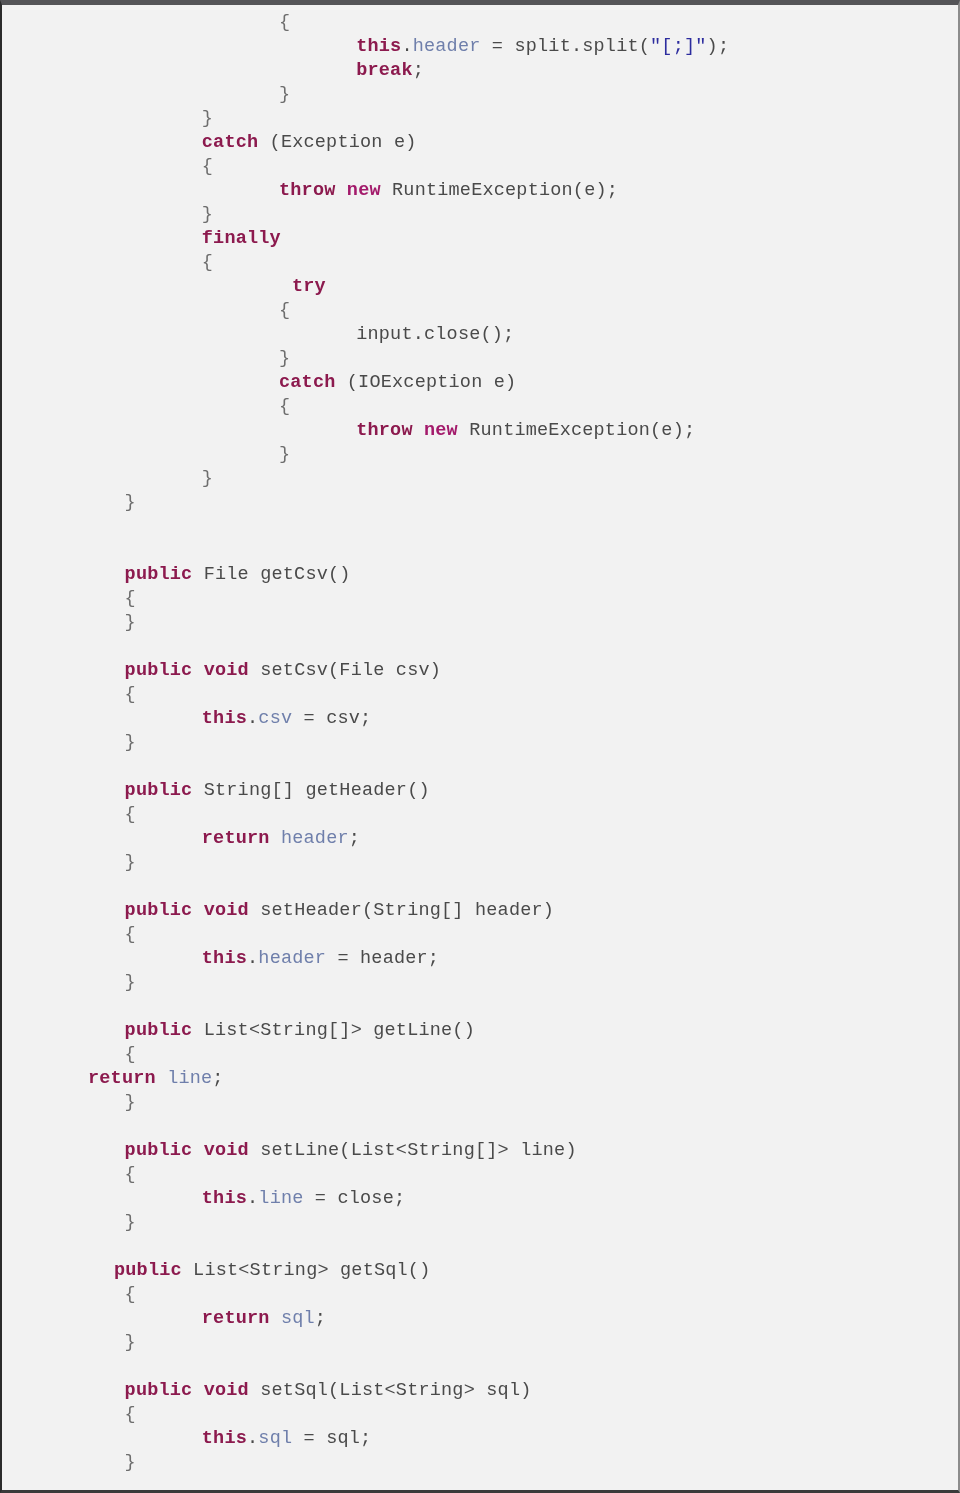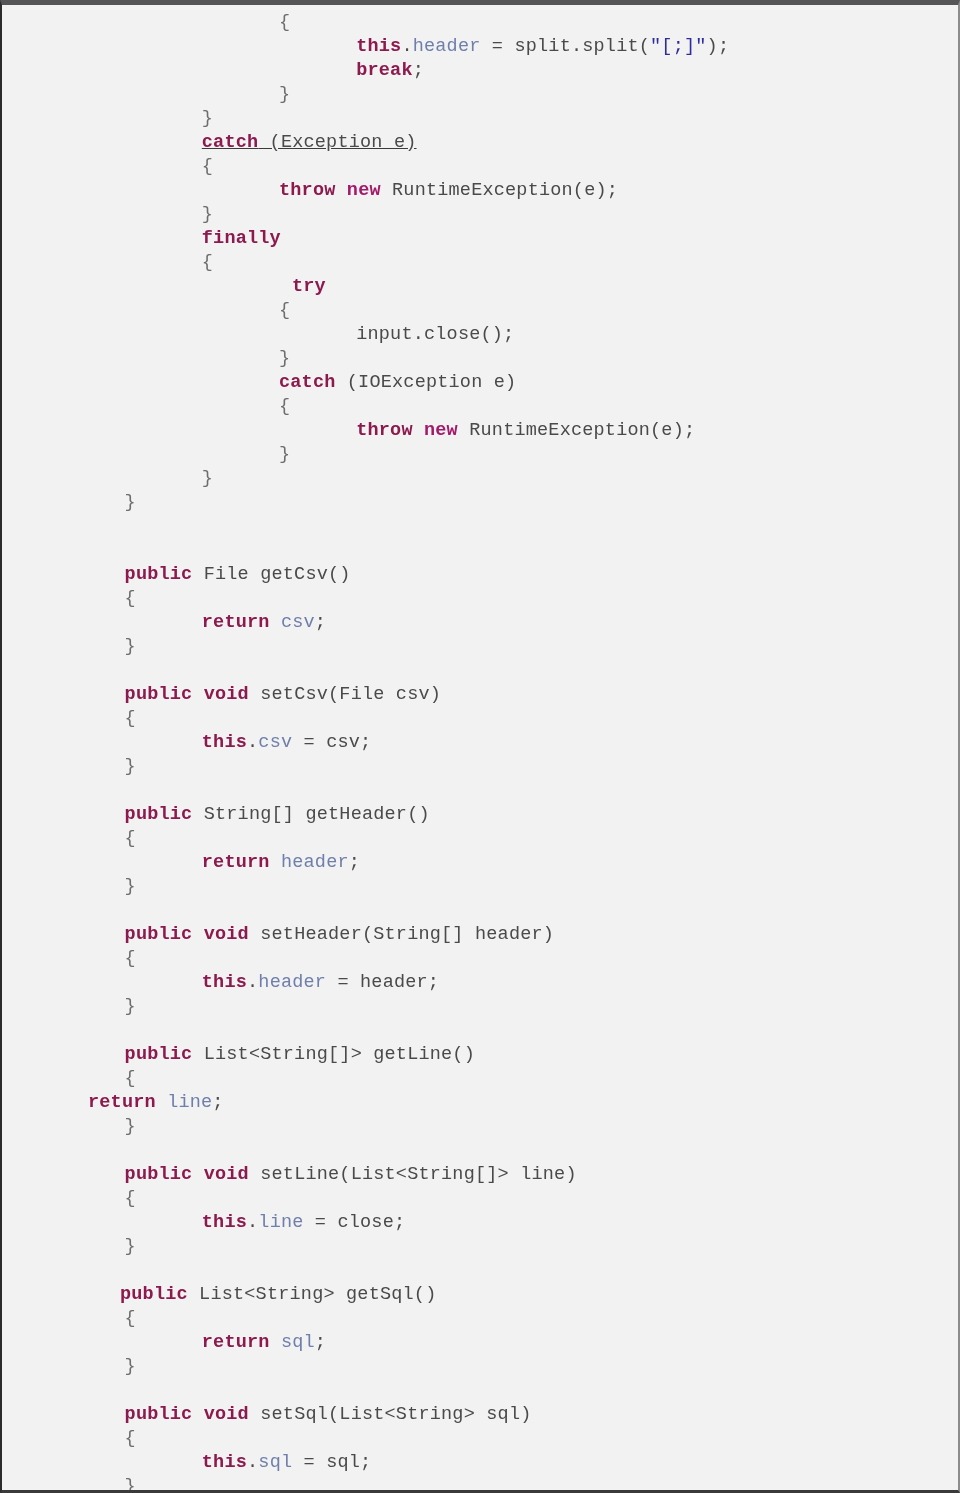--- a/index.html
+++ b/index.html
@@ -48,41 +48,40 @@
 </head>
 <body>
 
 <div id="page">
   <div id="code">
       <div class="line" style="padding-left: 277px;"><span class="brc">{</span></div>
       <div class="line" style="padding-left: 354.2px;"><span class="kw">this</span><span class="pln">.</span><span class="fld">header</span><span class="pln"> = split.split(</span><span class="str">"[;]"</span><span class="pln">);</span></div>
       <div class="line" style="padding-left: 354.2px;"><span class="kw">break</span><span class="pln">;</span></div>
       <div class="line" style="padding-left: 277px;"><span class="brc">}</span></div>
       <div class="line" style="padding-left: 199.8px;"><span class="brc">}</span></div>
-      <div class="line" style="padding-left: 199.8px; text-decoration: underline;"><span class="kw">catch</span><span class="pln"> (Exception e)</span></div>
+      <div class="line" style="padding-left: 199.8px;"><span class="kw">catch</span><span class="pln"> (Exception e)</span></div>
       <div class="line" style="padding-left: 199.8px;"><span class="brc">{</span></div>
       <div class="line" style="padding-left: 277px;"><span class="kw">throw</span><span class="pln"> </span><span class="kw2">new</span><span class="pln"> RuntimeException(e);</span></div>
       <div class="line" style="padding-left: 199.8px;"><span class="brc">}</span></div>
       <div class="line" style="padding-left: 199.8px;"><span class="kw">finally</span></div>
       <div class="line" style="padding-left: 199.8px;"><span class="brc">{</span></div>
       <div class="line" style="padding-left: 277px; margin-left: 13px;"><span class="kw">try</span></div>
       <div class="line" style="padding-left: 277px;"><span class="brc">{</span></div>
       <div class="line" style="padding-left: 354.2px;"><span class="pln">input.close();</span></div>
       <div class="line" style="padding-left: 277px;"><span class="brc">}</span></div>
       <div class="line" style="padding-left: 277px;"><span class="kw">catch</span><span class="pln"> (IOException e)</span></div>
       <div class="line" style="padding-left: 277px;"><span class="brc">{</span></div>
       <div class="line" style="padding-left: 354.2px;"><span class="kw">throw</span><span class="pln"> </span><span class="kw2">new</span><span class="pln"> RuntimeException(e);</span></div>
       <div class="line" style="padding-left: 277px;"><span class="brc">}</span></div>
       <div class="line" style="padding-left: 199.8px;"><span class="brc">}</span></div>
       <div class="line" style="padding-left: 122.6px;"><span class="brc">}</span></div>
       <div class="line blank" style="padding-left: 84px;">&nbsp;</div>
       <div class="line blank" style="padding-left: 84px;">&nbsp;</div>
       <div class="line" style="padding-left: 122.6px;"><span class="kw">public</span><span class="typ"> File getCsv()</span></div>
       <div class="line" style="padding-left: 122.6px;"><span class="brc">{</span></div>
-      <div class="line" style="padding-left: 199.8px;"><span class="kw">return</span><span class="pln"> </span><span class="fld">csv</span><span class="pln">;</span></div>
       <div class="line" style="padding-left: 122.6px;"><span class="brc">}</span></div>
       <div class="line blank" style="padding-left: 84px;">&nbsp;</div>
       <div class="line" style="padding-left: 122.6px;"><span class="kw">public</span><span class="pln"> </span><span class="kw">void</span><span class="typ"> setCsv(File csv)</span></div>
       <div class="line" style="padding-left: 122.6px;"><span class="brc">{</span></div>
       <div class="line" style="padding-left: 199.8px;"><span class="kw">this</span><span class="pln">.</span><span class="fld">csv</span><span class="pln"> = csv;</span></div>
       <div class="line" style="padding-left: 122.6px;"><span class="brc">}</span></div>
       <div class="line blank" style="padding-left: 84px;">&nbsp;</div>
       <div class="line" style="padding-left: 122.6px;"><span class="kw">public</span><span class="typ"> String[] getHeader()</span></div>
       <div class="line" style="padding-left: 122.6px;"><span class="brc">{</span></div>
       <div class="line" style="padding-left: 199.8px;"><span class="kw">return</span><span class="pln"> </span><span class="fld">header</span><span class="pln">;</span></div>
@@ -96,21 +95,21 @@
       <div class="line" style="padding-left: 122.6px;"><span class="kw">public</span><span class="typ"> List&lt;String[]&gt; getLine()</span></div>
       <div class="line" style="padding-left: 122.6px;"><span class="brc">{</span></div>
       <div class="line" style="padding-left: 86px;"><span class="kw">return</span><span class="pln"> </span><span class="fld">line</span><span class="pln">;</span></div>
       <div class="line" style="padding-left: 122.6px;"><span class="brc">}</span></div>
       <div class="line blank" style="padding-left: 84px;">&nbsp;</div>
       <div class="line" style="padding-left: 122.6px;"><span class="kw">public</span><span class="pln"> </span><span class="kw">void</span><span class="typ"> setLine(List&lt;String[]&gt; line)</span></div>
       <div class="line" style="padding-left: 122.6px;"><span class="brc">{</span></div>
       <div class="line" style="padding-left: 199.8px;"><span class="kw">this</span><span class="pln">.</span><span class="fld">line</span><span class="pln"> = close;</span></div>
       <div class="line" style="padding-left: 122.6px;"><span class="brc">}</span></div>
       <div class="line blank" style="padding-left: 84px;">&nbsp;</div>
-      <div class="line" style="padding-left: 118px;"><span class="kw">public</span><span class="typ"> List&lt;String&gt; getSql()</span></div>
+      <div class="line" style="padding-left: 90px; margin-left: 22px;"><span class="kw">public</span><span class="typ"> List&lt;String&gt; getSql()</span></div>
       <div class="line" style="padding-left: 122.6px;"><span class="brc">{</span></div>
       <div class="line" style="padding-left: 199.8px;"><span class="kw">return</span><span class="pln"> </span><span class="fld">sql</span><span class="pln">;</span></div>
       <div class="line" style="padding-left: 122.6px;"><span class="brc">}</span></div>
       <div class="line blank" style="padding-left: 84px;">&nbsp;</div>
       <div class="line" style="padding-left: 122.6px;"><span class="kw">public</span><span class="pln"> </span><span class="kw">void</span><span class="typ"> setSql(List&lt;String&gt; sql)</span></div>
       <div class="line" style="padding-left: 122.6px;"><span class="brc">{</span></div>
       <div class="line" style="padding-left: 199.8px;"><span class="kw">this</span><span class="pln">.</span><span class="fld">sql</span><span class="pln"> = sql;</span></div>
       <div class="line" style="padding-left: 122.6px;"><span class="brc">}</span></div>
     </div>
 </div>

